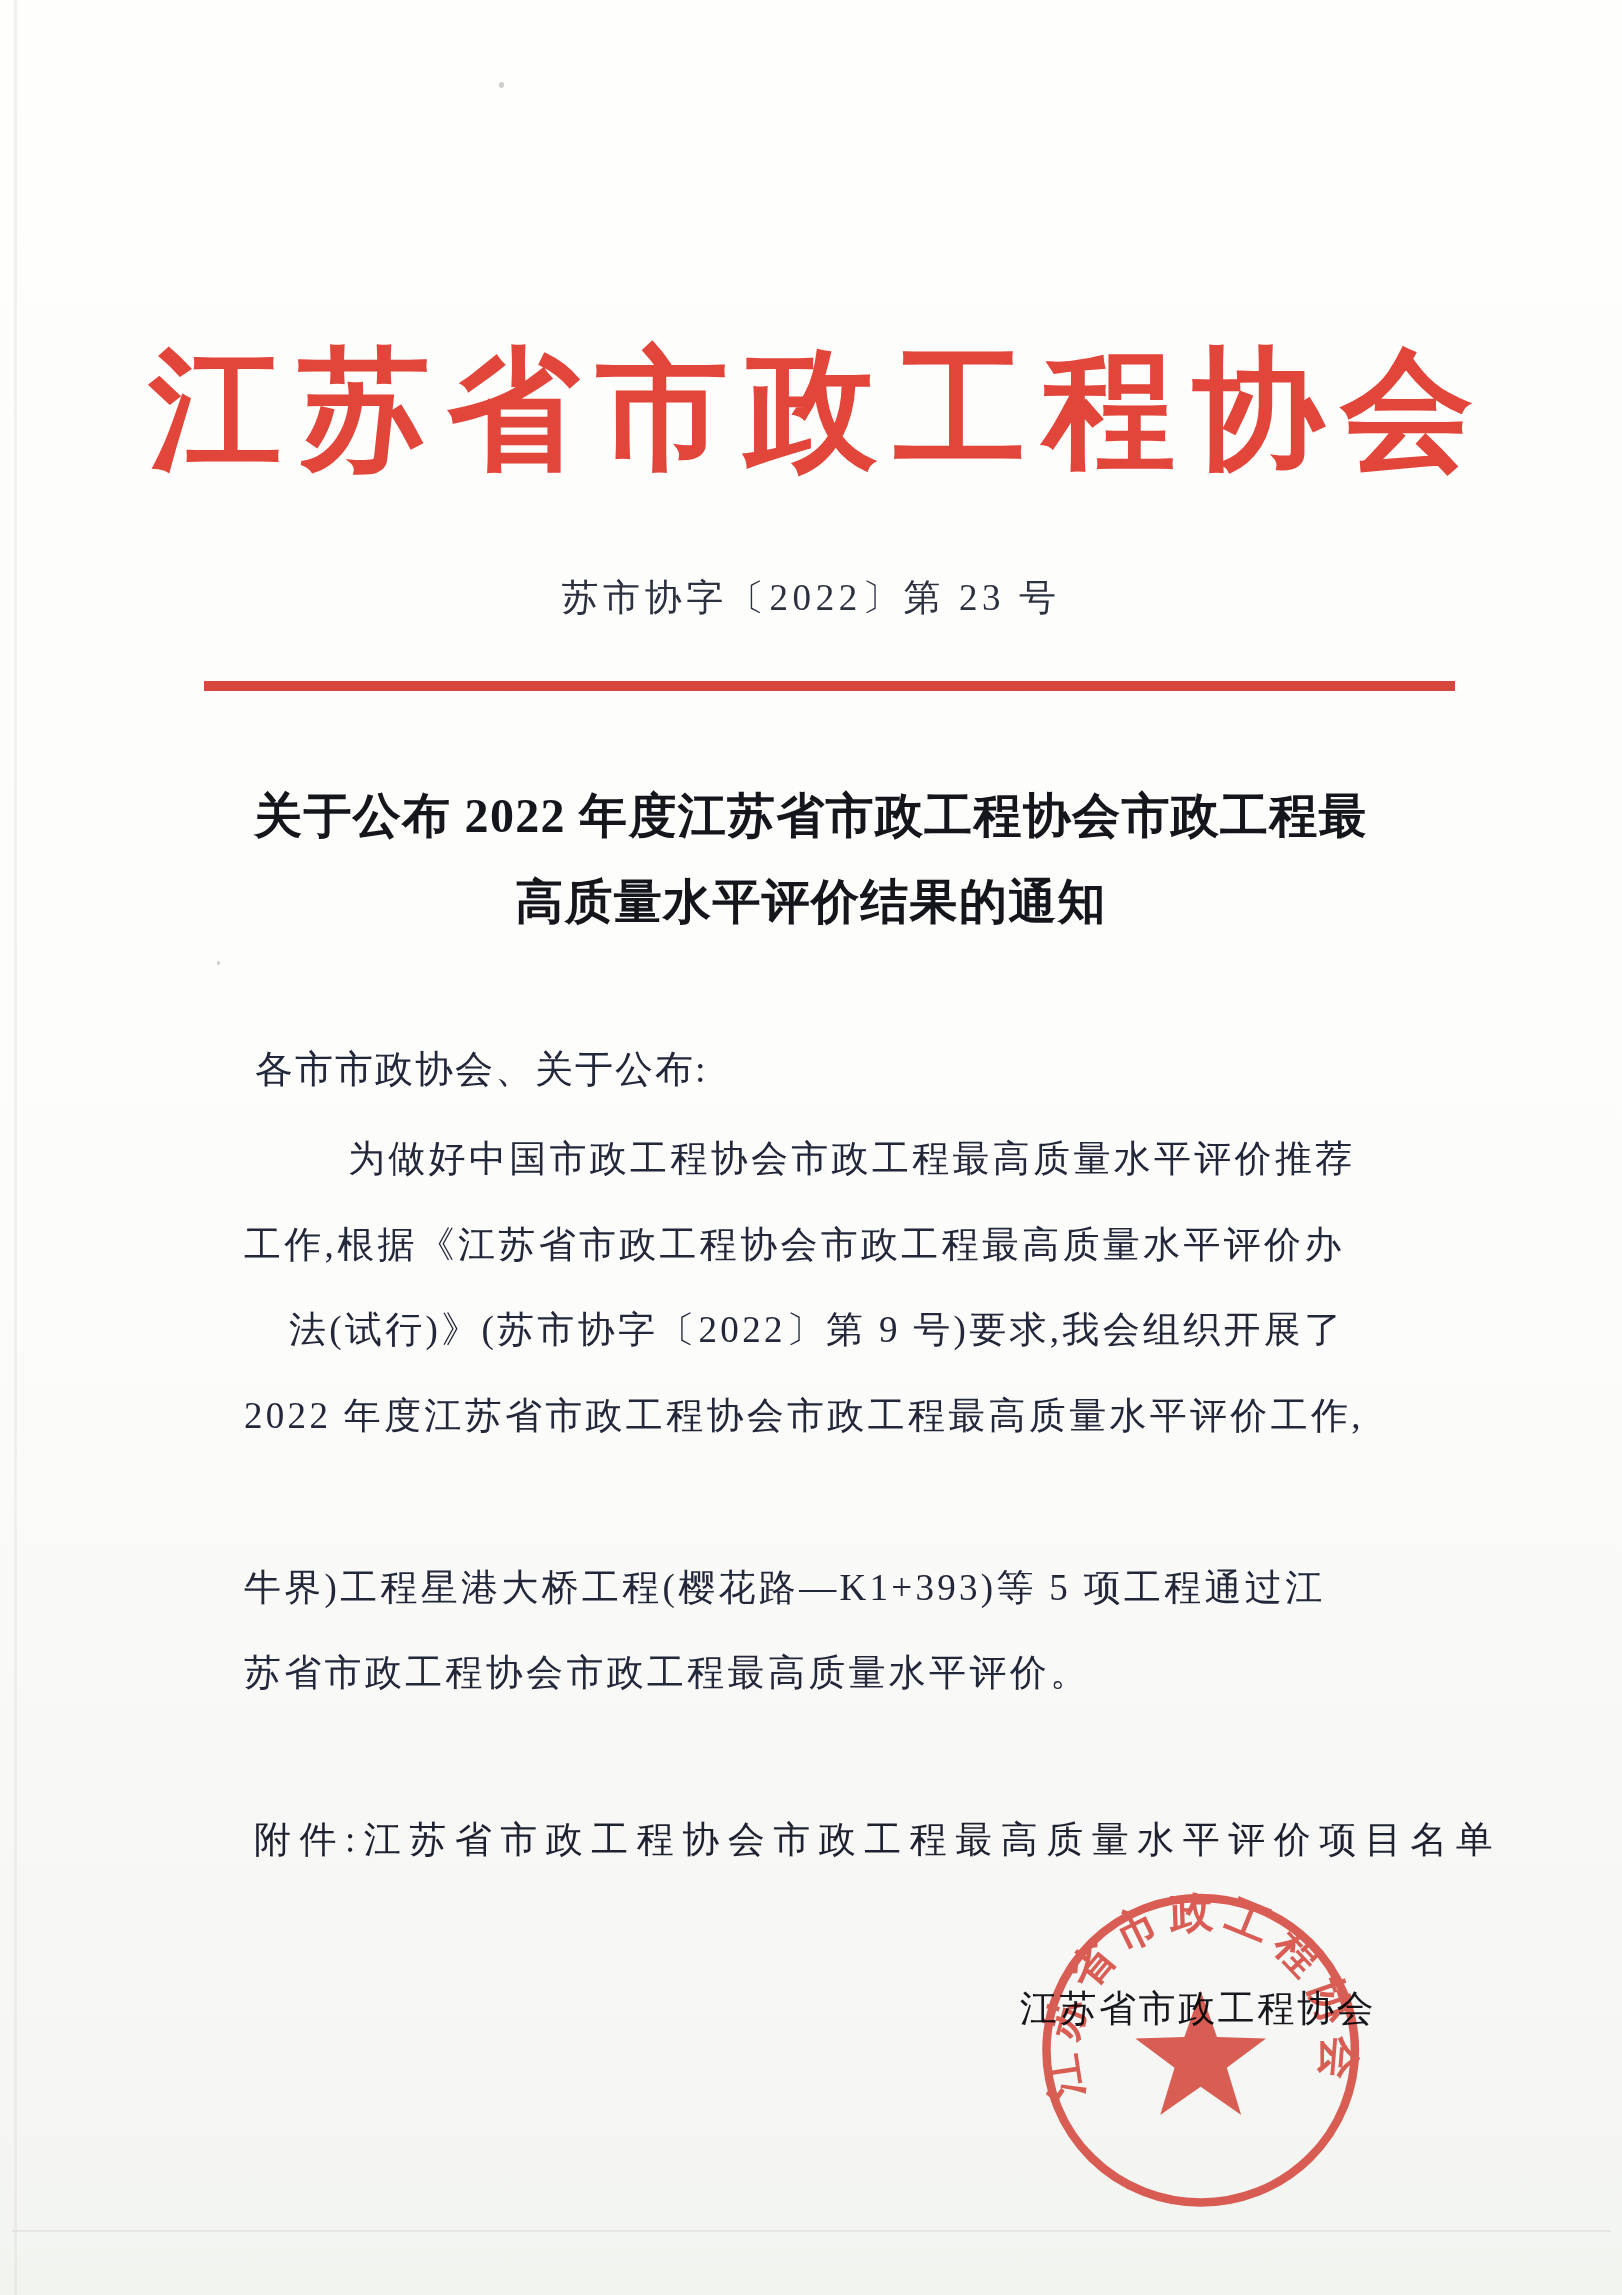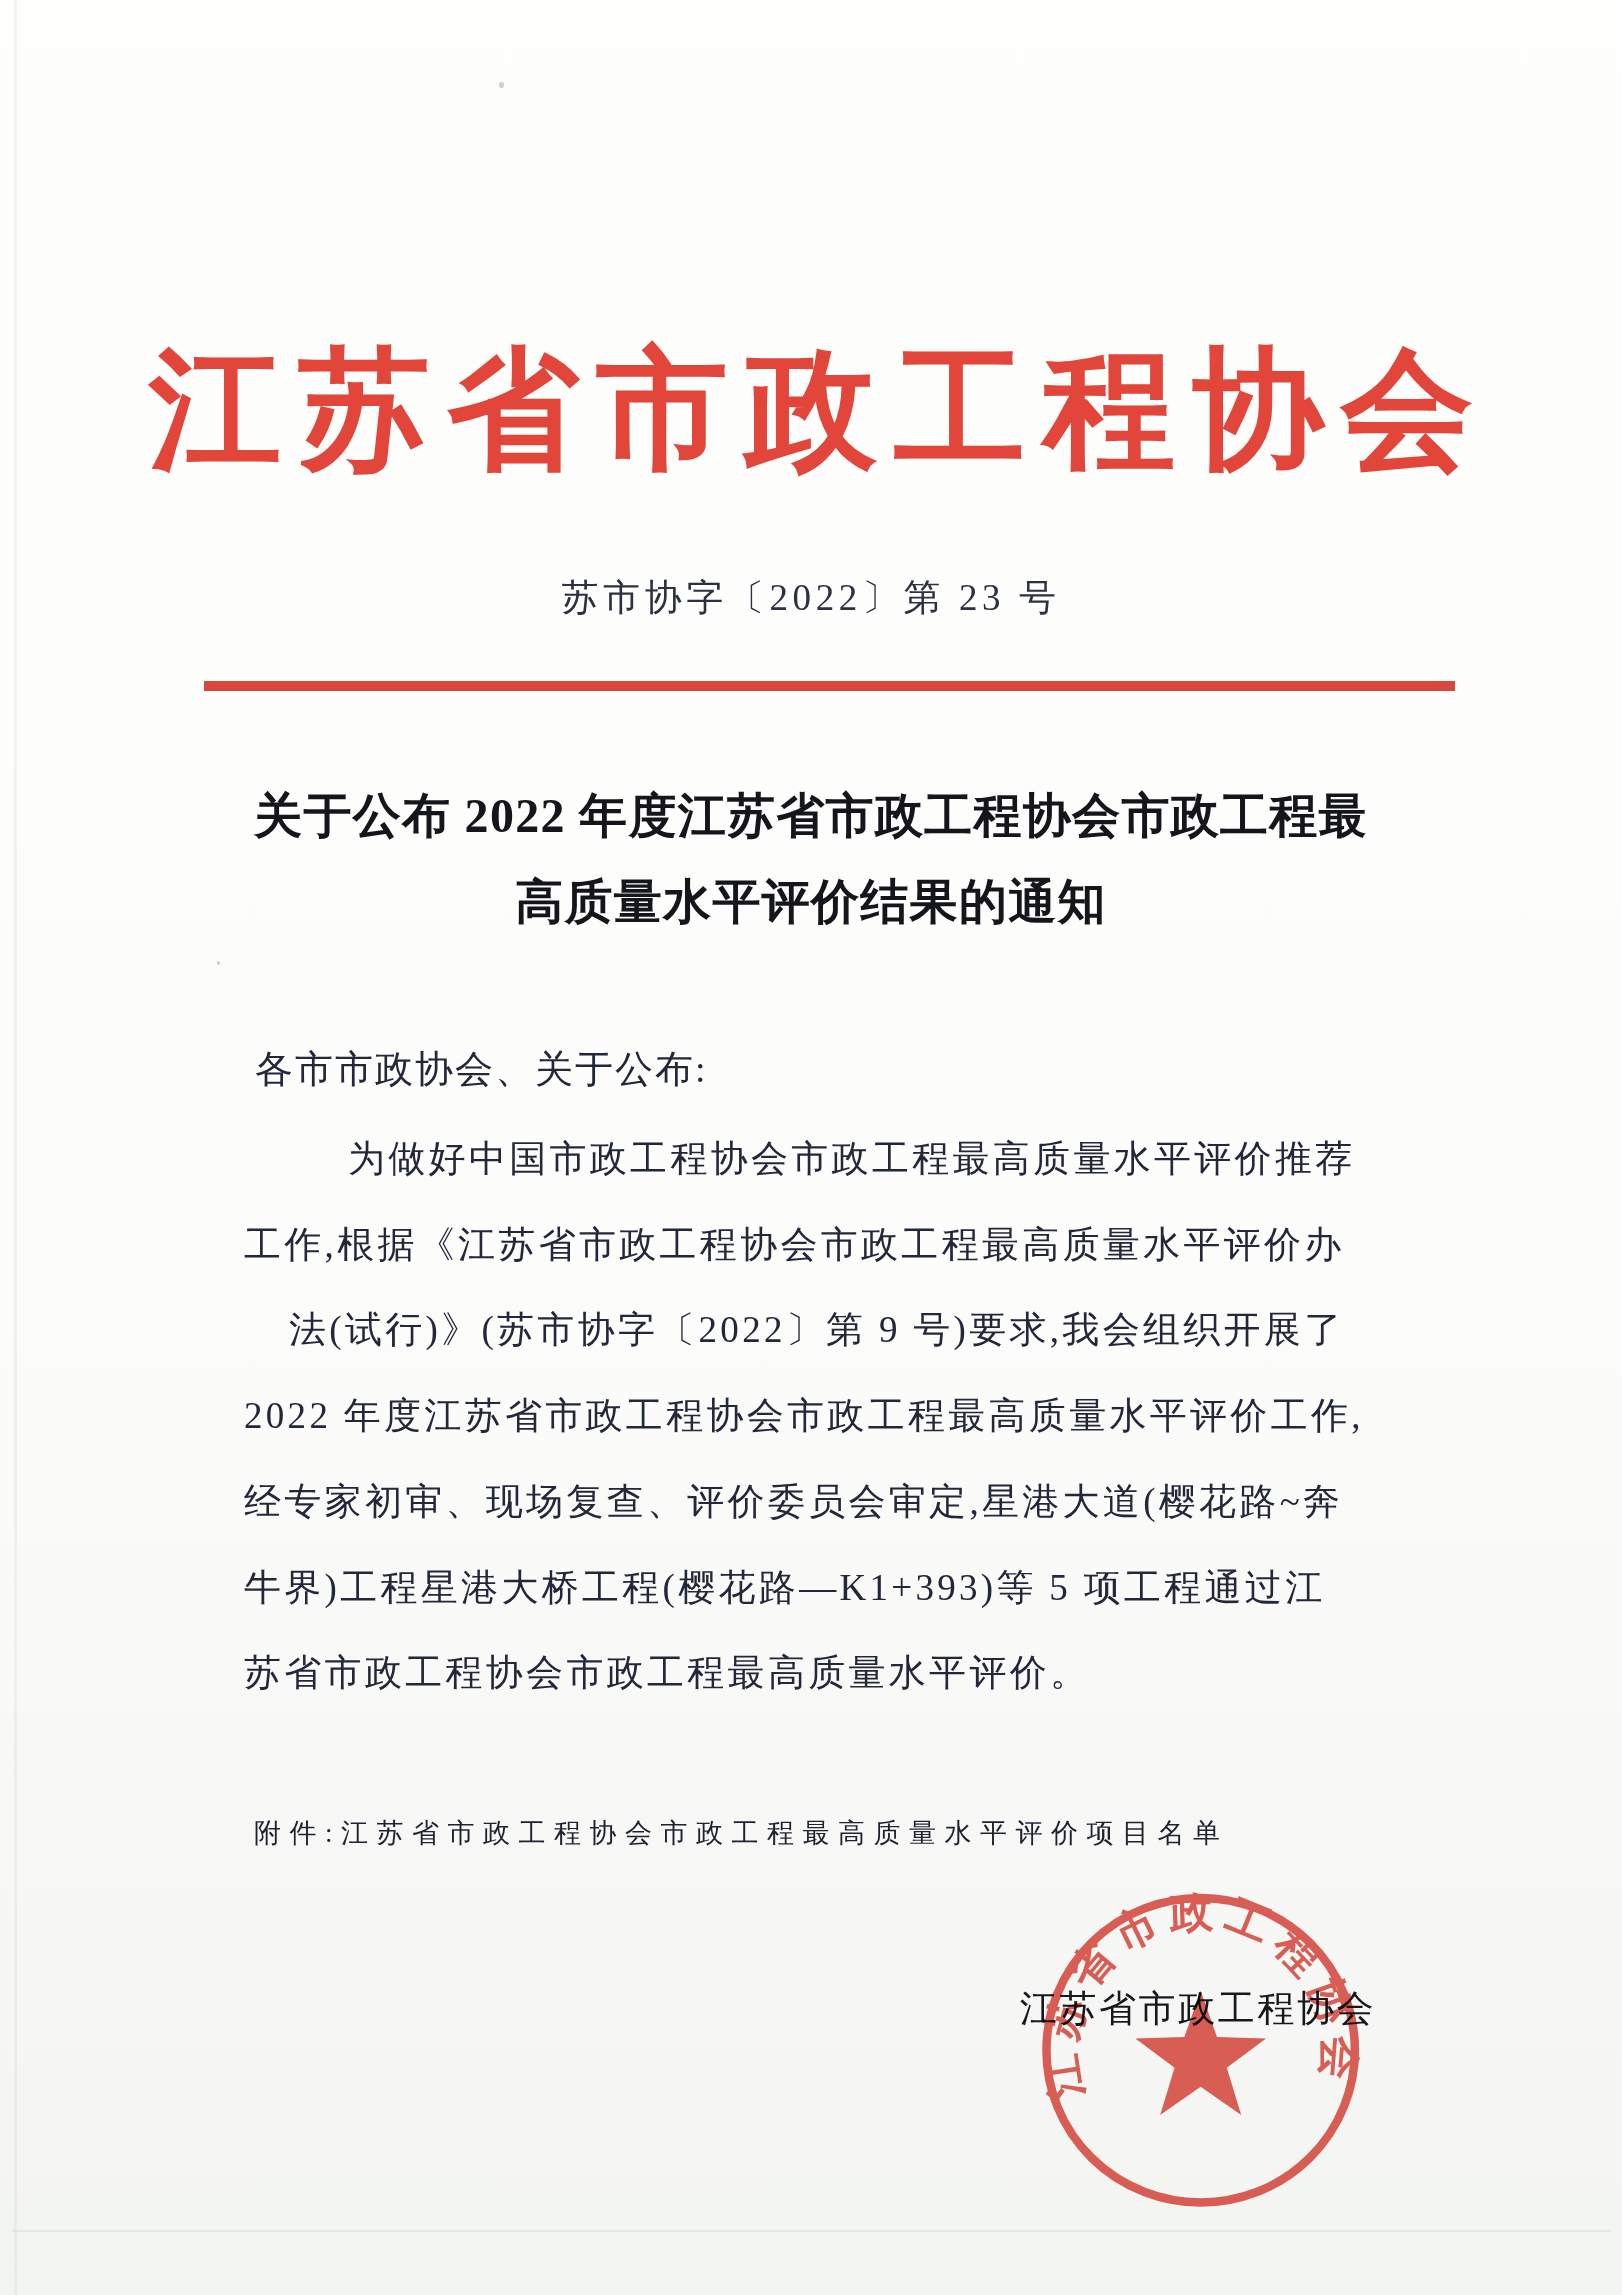--- a/index.html
+++ b/index.html
@@ -54,21 +54,21 @@
     white-space: nowrap;
   }
   .bline {
     font-size: 37px;
     letter-spacing: 3.3px;
     color: #23273a;
     white-space: nowrap;
   }
   .attachment {
     top: 1815px; left: 254px;
-    font-size: 27px; letter-spacing: 8.5px;
+    font-size: 37px; letter-spacing: 8.5px;
     color: #1d2130;
     white-space: nowrap;
   }
   .seal {
     left: 1036px; top: 1888px;
     width: 330px; height: 327px;
     opacity: 0.88;
   }
   .seal-arc-text {
     font-family: "Liberation Serif", "DejaVu Serif", serif;
@@ -130,21 +130,20 @@
 
   <div class="abs title-line title-1">关于公布 2022 年度江苏省市政工程协会市政工程最</div>
   <div class="abs title-line title-2">高质量水平评价结果的通知</div>
 
   <div class="abs salutation">各市市政协会、关于公布:</div>
 
   <div class="abs bline" style="top:1134px; left:348px;">为做好中国市政工程协会市政工程最高质量水平评价推荐</div>
   <div class="abs bline" style="top:1220px; left:244px;">工作,根据《江苏省市政工程协会市政工程最高质量水平评价办</div>
   <div class="abs bline" style="top:1305px; left:244px;margin-left:45px;">法(试行)》(苏市协字〔2022〕第 9 号)要求,我会组织开展了</div>
   <div class="abs bline" style="top:1391px; left:244px;">2022 年度江苏省市政工程协会市政工程最高质量水平评价工作,</div>
-  <div class="abs bline" style="top:1477px; left:244px;">经专家初审、现场复查、评价委员会审定,星港大道(樱花路~奔</div>
   <div class="abs bline" style="top:1563px; left:244px;">牛界)工程星港大桥工程(樱花路—K1+393)等 5 项工程通过江</div>
   <div class="abs bline" style="top:1648px; left:244px;">苏省市政工程协会市政工程最高质量水平评价。</div>
 
   <div class="abs attachment">附件:江苏省市政工程协会市政工程最高质量水平评价项目名单</div>
 
   <svg class="abs seal" viewBox="0 0 505 500">
     <ellipse cx="252" cy="248" rx="236" ry="233" fill="none" stroke-width="13" stroke="#d5483e"></ellipse>
     <path id="sealArc" d="M 80 330 A 190 190 0 1 1 424 330" fill="none"></path>
     <text class="seal-arc-text" fill="#d5483e">
       <textPath href="#sealArc" startOffset="2%">江苏省市政工程协会</textPath>

